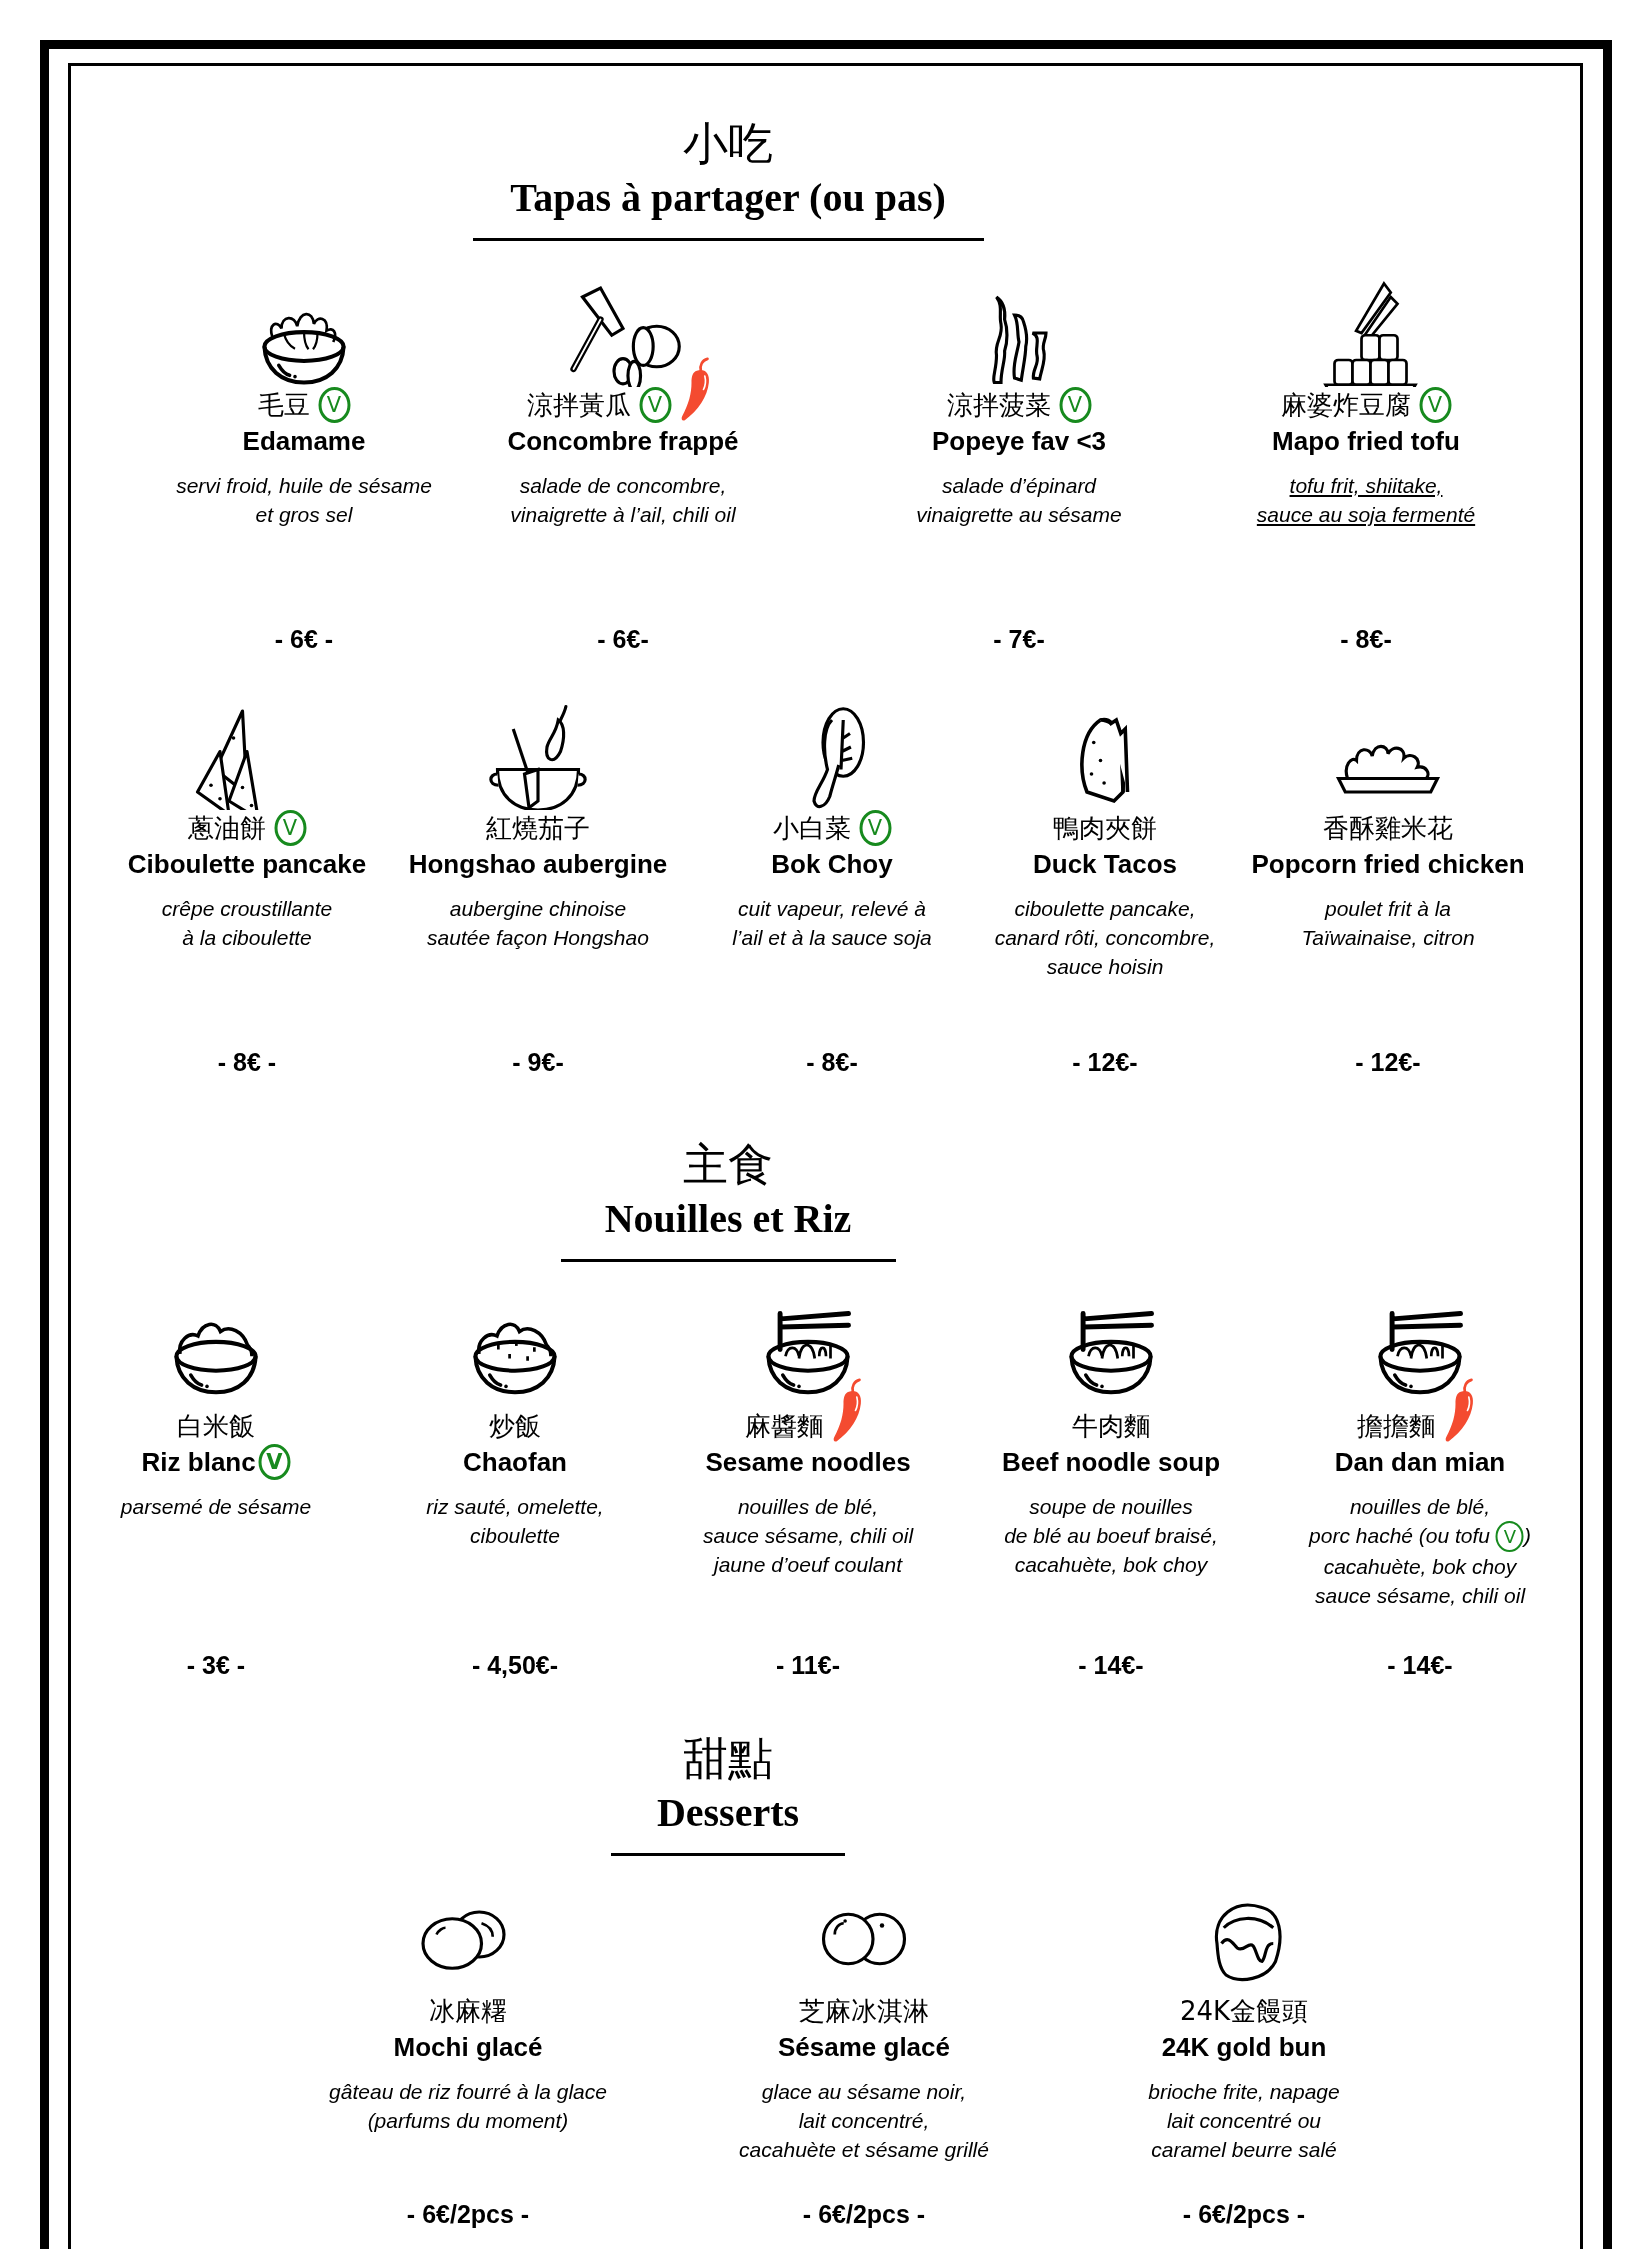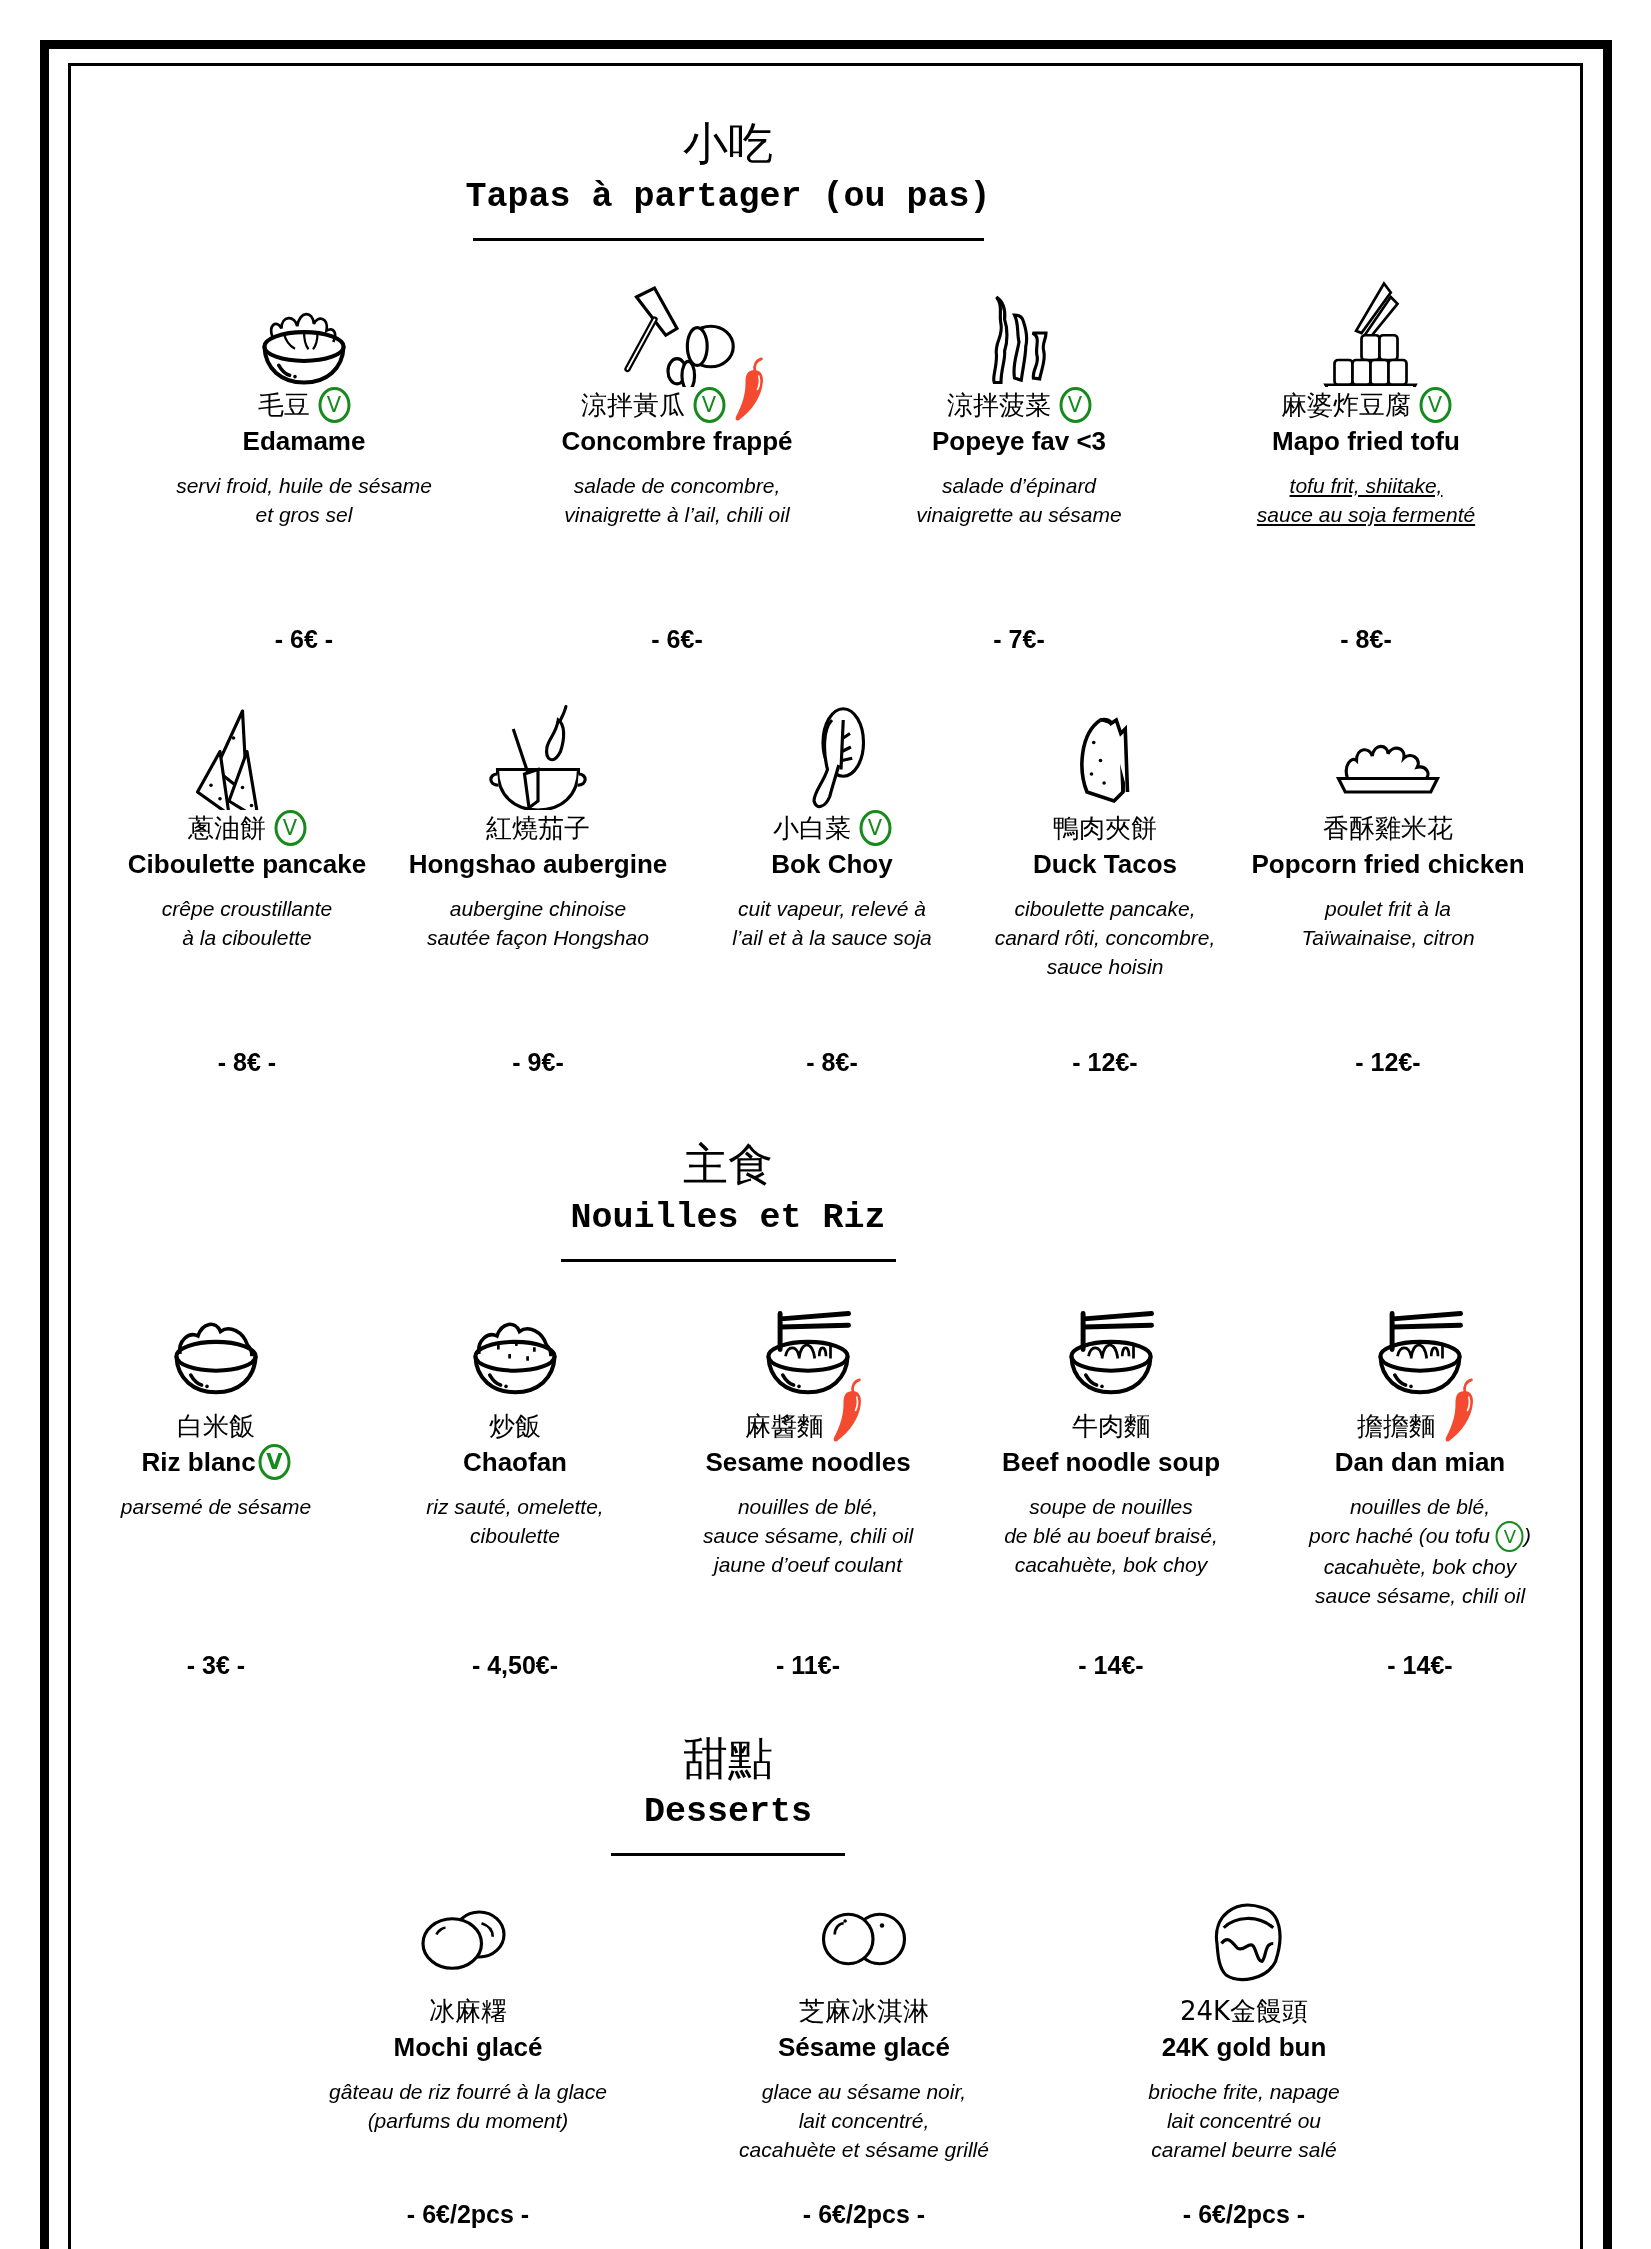--- a/index.html
+++ b/index.html
@@ -10,21 +10,21 @@
     position: absolute; left: 40px; top: 40px; width: 1572px; height: 2264px;
     border: 9.4px solid #000;
   }
   .frame-inner {
     position: absolute; left: 68px; top: 63px; width: 1515px; height: 2218px;
     border: 3.1px solid #000;
   }
 
   .section-head { position: absolute; left: 0; width: 1456px; text-align: center; }
   .section-head .zh { font-family: "DejaVu Sans", sans-serif; font-size: 45px; line-height: 54px; font-weight: normal; }
-  .section-head .fr { font-family: Liberation Mono, monospace; font-size: 35px; line-height: 45px; font-weight: bold; margin-top: 3.6px; }
+  .section-head .fr { font-family: Liberation Serif, serif; font-size: 40px; line-height: 45px; font-weight: bold; margin-top: 3.6px; }
   .section-head .rule { height: 3.1px; background: #000; margin: 18px auto 0; }
 
   .row { position: absolute; left: 0; width: 1651px; }
   .item { position: absolute; text-align: center; transform: translateX(-50%); width: 315px; }
   .icon { width: 135px; height: 108px; margin: 0 auto; display: block; }
   .zh-name { font-family: "DejaVu Sans", sans-serif; font-size: 26px; line-height: 36px; height: 36px; display: inline-flex; align-items: center; gap: 8px; position: relative; }
   .name { font-family: "Liberation Sans", sans-serif; font-weight: bold; font-size: 26px; line-height: 36px; display: inline-flex; align-items: center; gap: 2.7px; }
   .desc { font-family: "Liberation Sans", sans-serif; font-style: italic; font-size: 21px; line-height: 29px; margin-top: 11.7px; }
   .price { position: absolute; left: 0; right: 0; font-family: "Liberation Sans", sans-serif; font-weight: bold; font-size: 25px; }
 
@@ -79,21 +79,21 @@
           <span class="veg">V</span>
         </span></div>
     <div class="name">Edamame</div>
     <div class="desc">
       <div>servi froid, huile de sésame</div>
         <div>et gros sel</div>
     </div>
     <div class="price" style="top:346px;">- 6€ -</div>
   </div>
 
-  <div class="item" style="left:677px;">
+  <div class="item" style="left:623px;">
     <svg class="icon" viewBox="0 0 300 240">
       <g stroke="#000" stroke-width="7" fill="#fff">
         <path d="M60 40 L100 20 L150 110 L125 125 Z"></path>
         <path d="M100 90 L40 200" stroke-width="14" stroke-linecap="round"></path>
         <path d="M100 90 L40 200" stroke="#fff" stroke-width="4" stroke-linecap="round"></path>
         <ellipse cx="225" cy="150" rx="50" ry="45"></ellipse>
         <ellipse cx="195" cy="150" rx="22" ry="42"></ellipse>
         <ellipse cx="150" cy="205" rx="20" ry="28"></ellipse>
         <ellipse cx="175" cy="215" rx="14" ry="32"></ellipse>
       </g>

